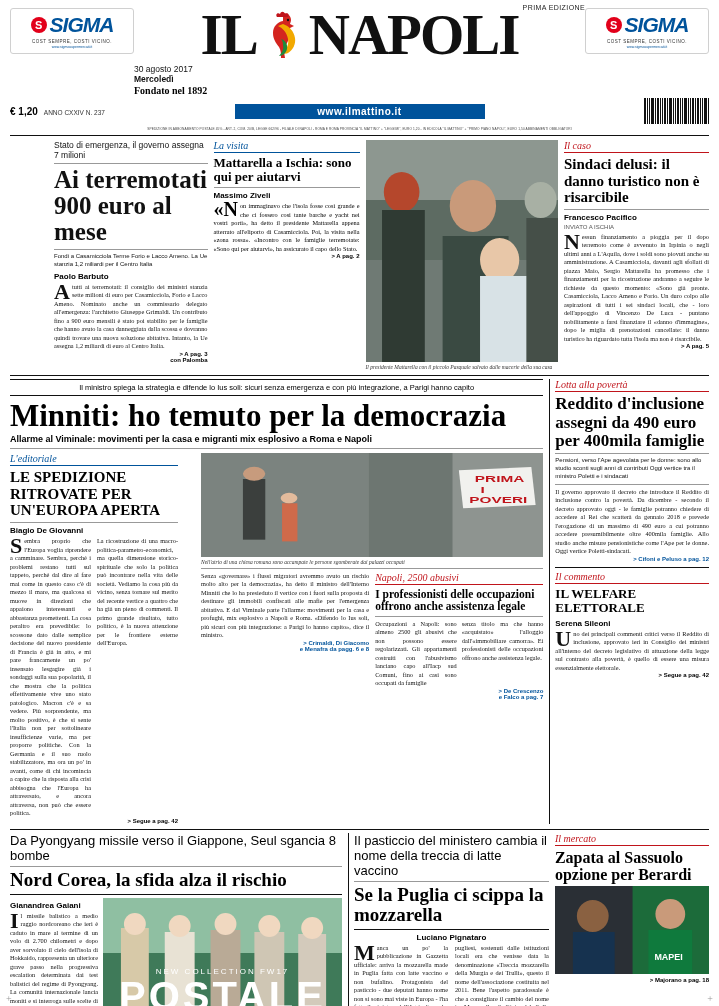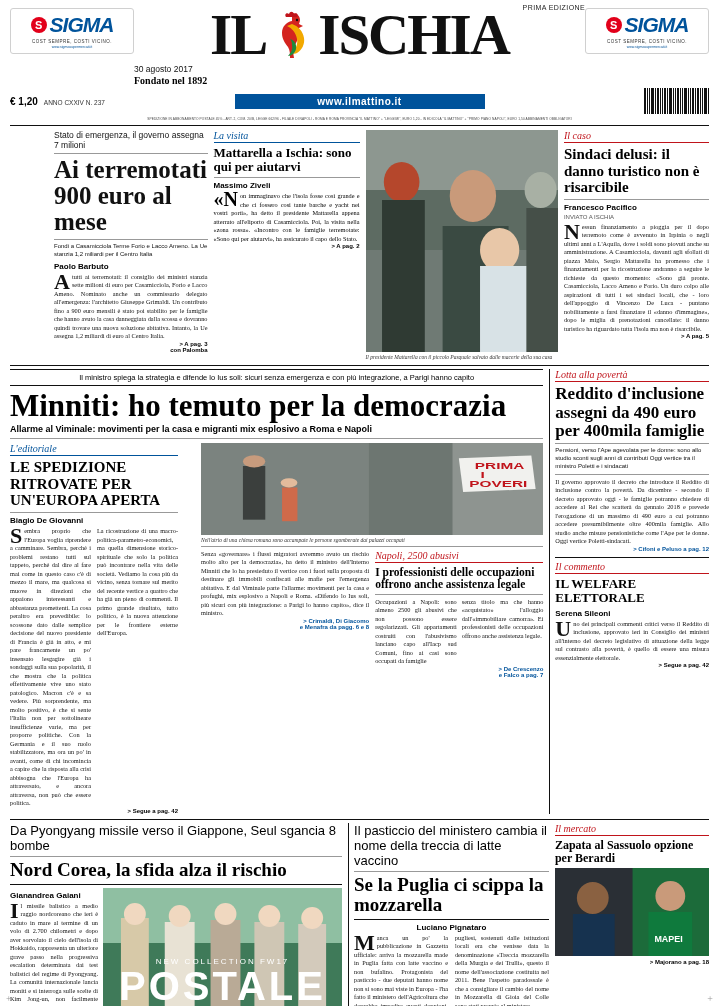--- a/index.html
+++ b/index.html
@@ -142,24 +142,25 @@
           <span style="letter-spacing:-2px">IL</span>
           <span class="rooster">
             <svg viewBox="0 0 44 52" width="44" height="52">
               <path d="M22 4c5 0 8 3 8 7 0 2-1 3-1 4l4 2-4 2c1 6-1 12-4 17-2 4-2 9-1 13h-4c0-4 0-8-2-11-3-4-6-8-6-14 0-6 4-11 10-12z" fill="#d4241f"></path>
               <path d="M16 8c-2-3 1-5 3-3 1-3 4-3 5 0 2-2 5 0 3 3z" fill="#c0141b"></path>
               <path d="M22 15c6 2 11 7 12 14 1 6-2 12-7 15-2 1-4 1-5-1 4-3 6-8 5-13-1-6-5-11-10-13z" fill="#f2a900"></path>
               <path d="M20 30c4 1 7 5 6 10-1 4-4 7-8 7 3-3 5-7 4-11 0-3-1-5-2-6z" fill="#1f8a3b"></path>
               <circle cx="27" cy="11" r="1.2" fill="#111"></circle>
             </svg>
           </span>
-          <span style="letter-spacing:-2px">ISCHIA</span>
+          <span style="letter-spacing:-2px">NAPOLI</span>
         </div>
         <div class="date-line">
           <span>30 agosto 2017</span>
+          <b>Mercoledì</b>
         </div>
         <div class="fondato">Fondato nel 1892</div>
       </div>
 
       <div class="sigma-box">
         <div class="sigma-main">
           <span class="sigma-dot">S</span>
           <span class="sigma-word">SIGMA</span>
         </div>
         <div class="sigma-sub">COST SEMPRE, COSTI VICINO.</div>
@@ -283,21 +284,21 @@
             <hr class="thin">
             <div class="byline">Biagio De Giovanni</div>
             <div style="display:flex;gap:6px;">
               <div class="body dropcap" style="flex:1;">Sembra proprio che l'Europa voglia riprendere a camminare. Sembra, perché i problemi restano tutti sul tappeto, perché dal dire al fare mai come in questo caso c'è di mezzo il mare, ma qualcosa si muove in direzioni che appaiono interessanti e abbastanza promettenti. La cosa peraltro era prevedibile: lo scossone dato dalle semplice decisione del nuovo presidente di Francia è già in atto, e mi pare francamente un po' insensato lesgagire già i sondaggi sulla sua popolarità, il che mostra che la politica effettivamente vive uno stato patologico. Macron c'è e sa vedere. Più sorprendente, ma molto positivo, è che si sente l'Italia non per sottolineare insufficienze varie, ma per proporre politiche. Con la Germania e il suo ruolo stabilizzatore, ma ora un po' in avanti, come di chi incomincia a capire che la risposta alla crisi abbisogna che l'Europa ha attraversato, e ancora attraversa, non può che essere politica.</div>
               <div class="body" style="flex:1;">La ricostruzione di una macro-politica-parametro-economici, ma quella dimensione storico-spirituale che solo la politica può incontrare nella vita delle società. Vediamo la cosa più da vicino, senza tornare sul merito del recente vertice a quattro che ha già un pieno di commenti. Il primo grande risultato, tutto politico, è la nuova attenzione per le frontiere esterne dell'Europa.</div>
             </div>
             <div class="cont">&gt; Segue a pag. 42</div>
           </div>
 
           <div style="flex:1;">
-            <div class="photo" style="height:92px;">
+            <div class="photo" style="height:104px;">
               <svg viewBox="0 0 245 120" width="100%" height="100%" preserveAspectRatio="none">
                 <rect width="245" height="120" fill="#8e9490"></rect>
                 <rect x="0" y="0" width="120" height="120" fill="#7b837f"></rect>
                 <rect x="120" y="0" width="60" height="120" fill="#6d7671"></rect>
                 <rect x="30" y="30" width="16" height="70" fill="#3b3f3d"></rect>
                 <circle cx="38" cy="24" r="8" fill="#c79b7d"></circle>
                 <rect x="58" y="58" width="11" height="44" fill="#cf6a4a"></rect>
                 <circle cx="63" cy="52" r="6" fill="#e3bb9c"></circle>
                 <rect x="186" y="18" width="52" height="44" fill="#f1f1ee" transform="rotate(-4 212 40)"></rect>
                 <text x="196" y="34" font-family="Liberation Sans" font-size="11" fill="#c0141b" font-weight="bold">PRIMA</text>
@@ -392,21 +393,21 @@
         <hr class="thin">
         <div class="btm-head">Se la Puglia ci scippa la mozzarella</div>
         <hr class="thin" style="border-top:1px solid #111;margin:4px 0 3px;">
         <div class="byline" style="text-align:center;">Luciano Pignataro</div>
         <div class="body dropcap two-col">Manca un po' la pubblicazione in Gazzetta ufficiale: arriva la mozzarella made in Puglia fatta con latte vaccino e non bufalino. Protagonista del pasticcio - due deputati hanno nome non si sono mai viste in Europa - l'ha fatto il ministero dell'Agricoltura che dovrebbe impedire questi doppioni. Si, perché la richiesta dei produttori pugliesi, sostenuti dalle istituzioni locali era che venisse data la denominazione «Treccia mozzarella della Murgia e dei Trulli», questo il nome dell'associazione costituita nel 2011. Bene l'aspetto paradossale è che a consigliare il cambio del nome in Mozzarella di Gioia del Colle sono stati proprio al ministero.</div>
         <div class="cont">&gt; Segue a pag. 13</div>
       </div>
 
       <div style="width:155px;">
         <div class="sec-label-red">Il mercato</div>
-        <div class="mini-head" style="font-size:12px;">Zapata al Sassuolo opzione per Berardi</div>
+        <div class="mini-head" style="font-size:16px;">Zapata al Sassuolo opzione per Berardi</div>
         <div class="photo" style="height:88px;margin-top:3px;">
           <svg viewBox="0 0 155 88" width="100%" height="100%" preserveAspectRatio="none">
             <rect width="155" height="88" fill="#1c6b3a"></rect>
             <rect x="0" y="0" width="78" height="88" fill="#2a2f35"></rect>
             <circle cx="38" cy="30" r="16" fill="#8a6141"></circle>
             <rect x="18" y="46" width="42" height="42" fill="#16324f"></rect>
             <circle cx="116" cy="28" r="15" fill="#c99a7a"></circle>
             <rect x="94" y="44" width="44" height="44" fill="#0f7a3d"></rect>
             <text x="100" y="74" font-family="Liberation Sans" font-size="9" font-weight="bold" fill="#fff">MAPEI</text>
           </svg>

